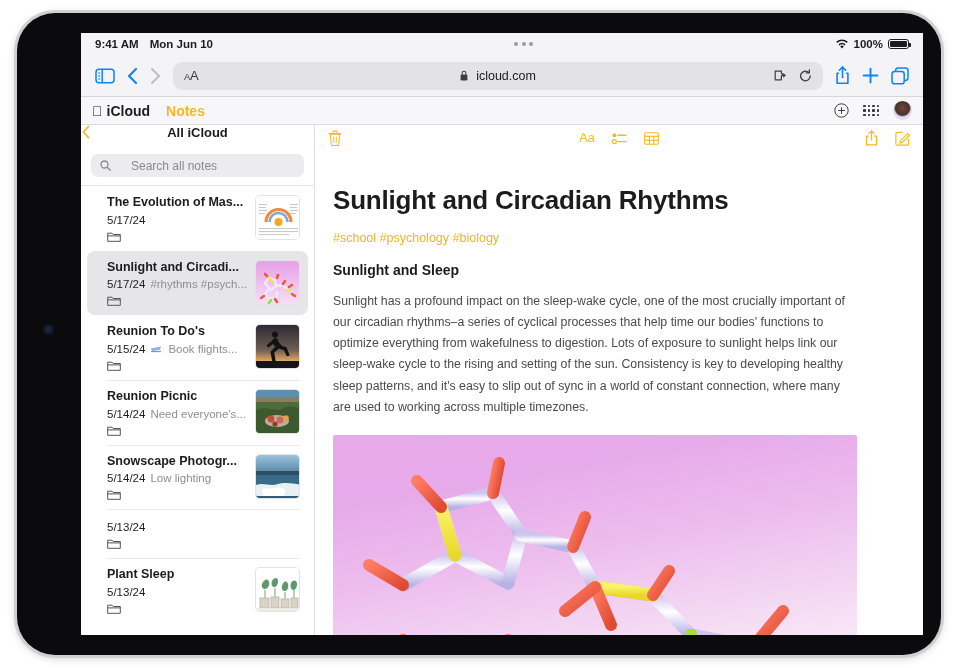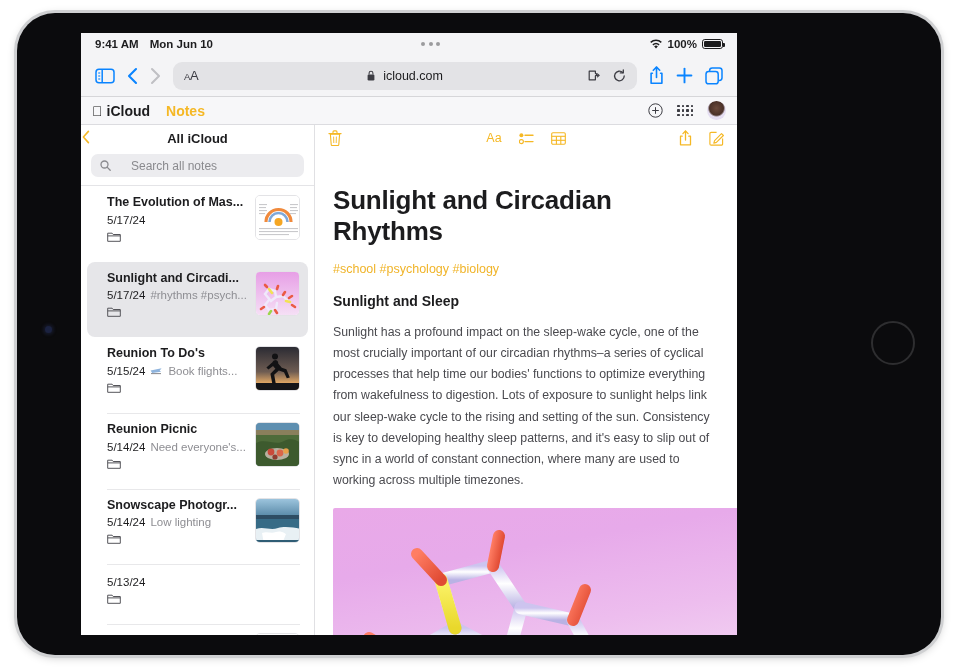--- a/index.html
+++ b/index.html
@@ -22,21 +22,21 @@
     border-radius:50%; background:#1b2240;
     box-shadow:0 0 3px 2px rgba(40,50,90,.35);
   }
   #home-button {
     position:absolute; right:26px; top:308px; width:44px; height:44px;
     border-radius:50%; border:2px solid #2e2e30;
   }
 
   
   #screen {
-    position:absolute; left:64px; top:20px; width:656px; height:602px;
+    position:absolute; left:64px; top:20px; width:842px; height:602px;
     background:#ef4444; overflow:hidden;
   }
 
   
   #status-bar {
     height:22px; background:#f4f4f6; display:flex; align-items:center;
     padding:0 14px; font-size:11.5px; color:#1c1c1e; font-weight:600;
   }
   #status-left { display:flex; gap:11px; }
   #status-center { flex:1; display:flex; justify-content:center; }
@@ -88,33 +88,33 @@
     width:19px; height:19px; border-radius:50%;
     background:radial-gradient(circle at 50% 38%, #6b4a3c 0%, #4a3128 46%, #e6dff2 58%, #ddd4ee 100%);
   }
 
   
   #app { display:flex; height:calc(602px - 22px - 42px - 28px); }
 
   
   #sidebar { width:234px; background:#ffffff; border-right:.8px solid #e0e0e3;
              display:flex; flex-direction:column; }
-  #sidebar-top { height:26px; display:flex; align-items:center; padding:0 1px; position:relative; }
+  #sidebar-top { height:26px; display:flex; align-items:flex-start; padding:0 1px; position:relative; }
   #back-chevron { color:#f5b825; font-size:15px; font-weight:400; cursor:pointer; }
   #sidebar-title { position:absolute; left:0; right:0; text-align:center;
                    font-size:13px; font-weight:700; color:#1c1c1e; }
   #search-wrap { padding:3px 10px 8px; }
   #search-box {
     height:23px; background:#ececef; border-radius:7px; display:flex;
     align-items:center; gap:20px; padding:0 9px; font-size:12px; color:#8a8a8e;
   }
   #notes-list { flex:1; overflow:hidden; border-top:.8px solid #e4e4e7; }
   .note-row {
     display:flex; align-items:flex-start; gap:8px; margin:0 6px;
-    padding:9px 8px 20px 20px; border-radius:8px; position:relative; cursor:pointer;
+    padding:9px 8px 9px 20px; border-radius:8px; position:relative; cursor:pointer;
   }
   .note-row.sep::before {
     content:""; position:absolute; left:20px; right:8px; top:0; height:.8px; background:#e8e8ea;
   }
   .note-row.selected { background:#e6e6e9; }
   .note-row.selected::before, .note-row.selected + .note-row::before { background:transparent; }
   .note-main { flex:1; min-width:0; }
   .note-title {
     font-size:12.5px; font-weight:700; color:#1c1c1e; white-space:nowrap;
     overflow:hidden; text-overflow:ellipsis; line-height:1.25;

